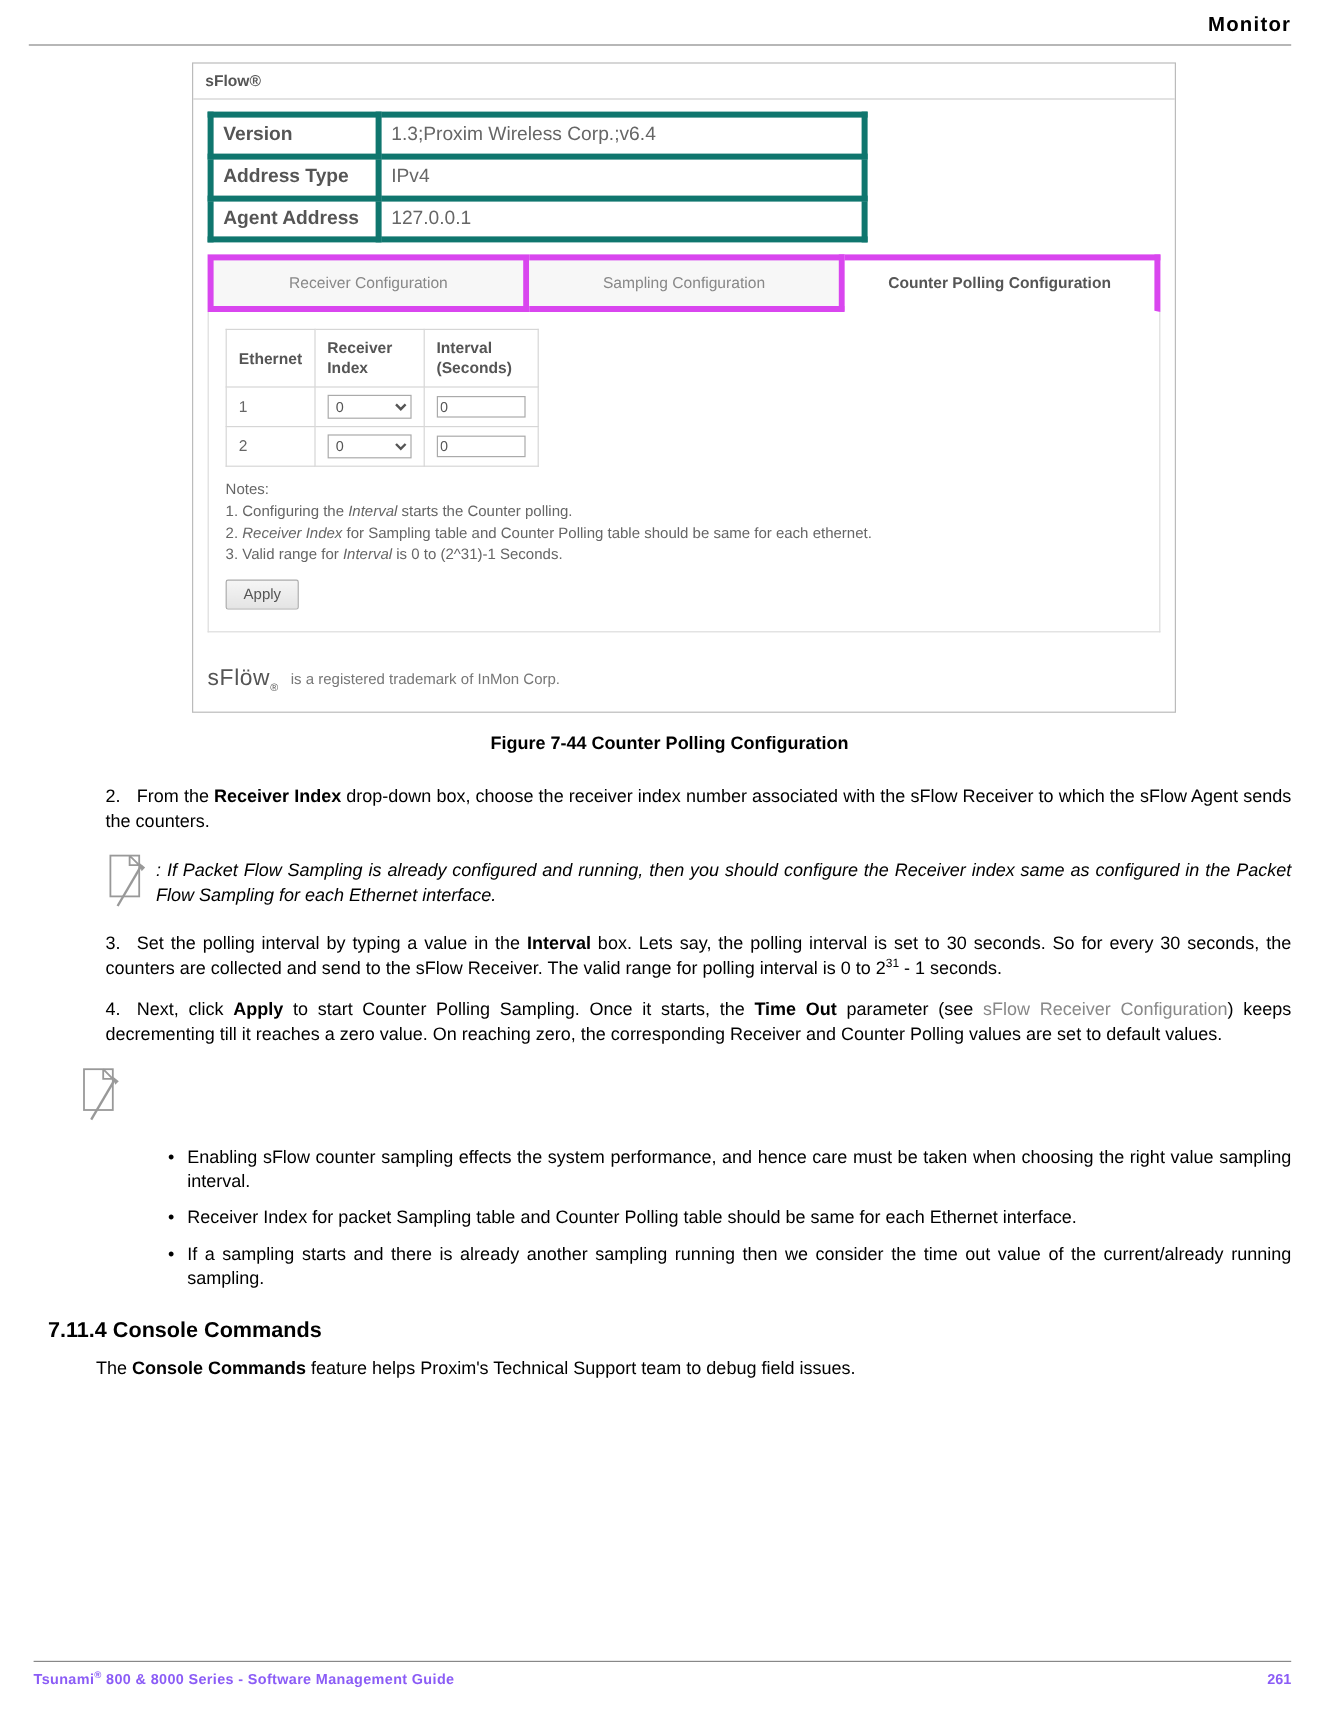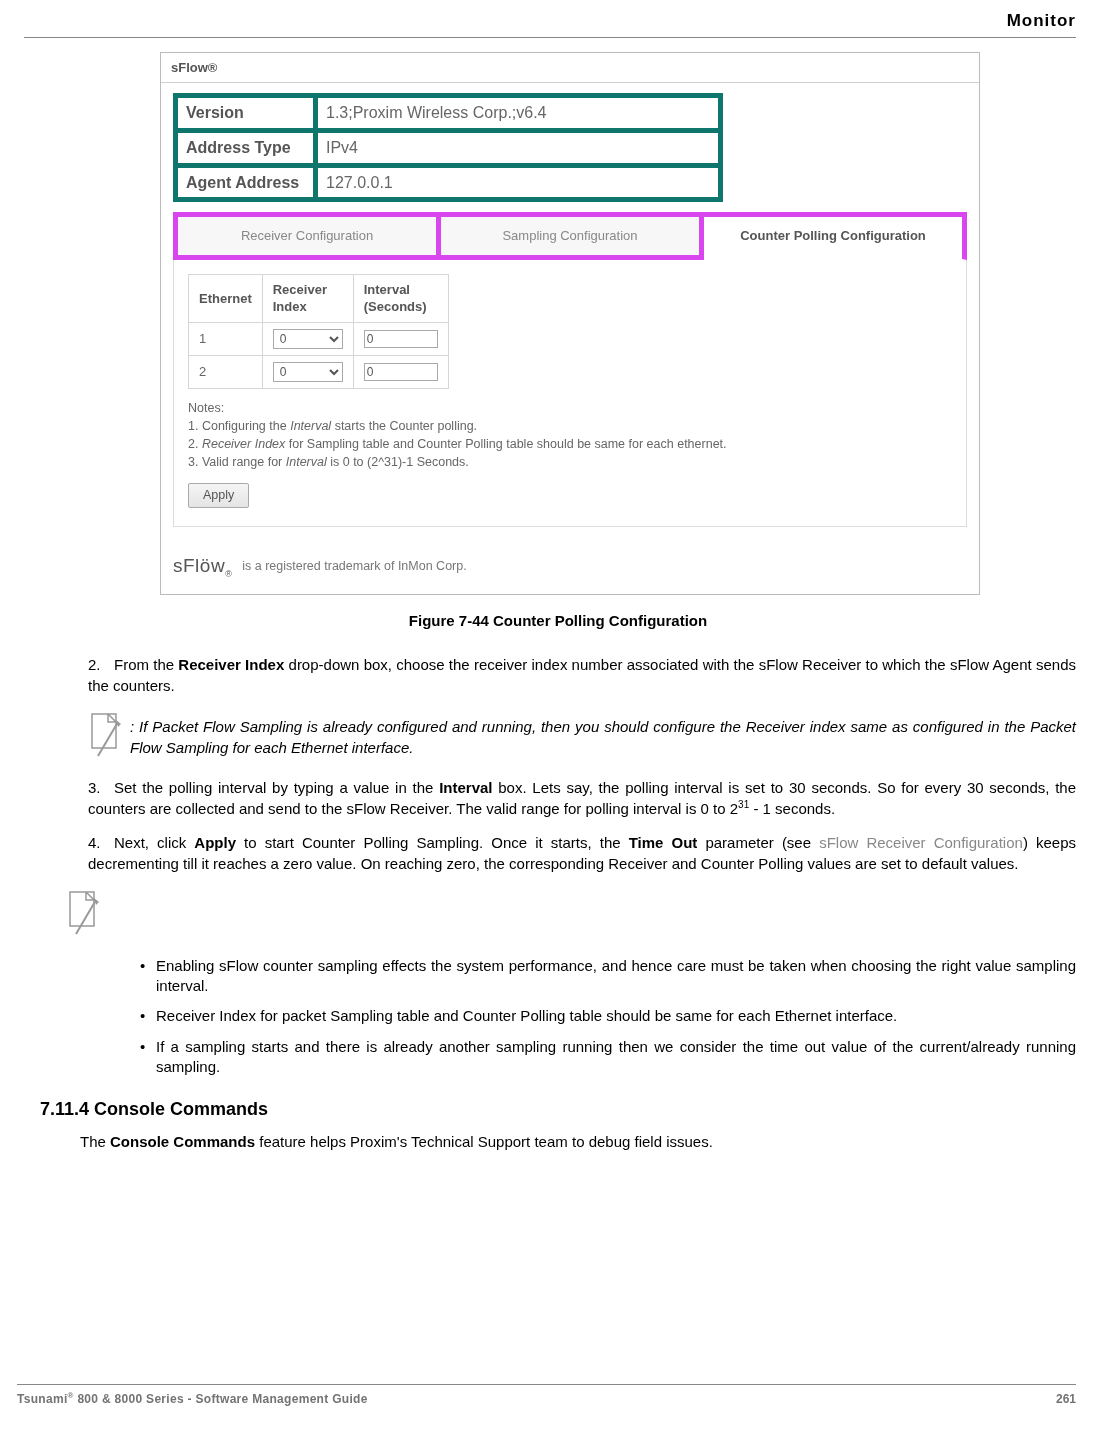--- a/index.html
+++ b/index.html
@@ -219,29 +219,29 @@
     font-size: 18px;
     margin: 20px 0 10px 0;
   }
   .body-para {
     margin: 0 0 14px 40px;
     text-align: justify;
   }
   .footer {
     position: absolute;
     bottom: 22px;
-    left: 17px;
+    left: 28px;
     right: 24px;
     border-top: 1.5px solid #888;
     padding-top: 6px;
     display: flex;
     justify-content: space-between;
     font-size: 12px;
     font-weight: 700;
-    color: #737373;
+    color: #8b5cf6;
   }
   .footer .left { letter-spacing: 0.3px; }
   .footer .reg { font-size: 8px; vertical-align: super; }
 </style>
 </head>
 <body>
 <div class="page">
 
 <div class="header-region">
   <div class="header-title">Monitor</div>

